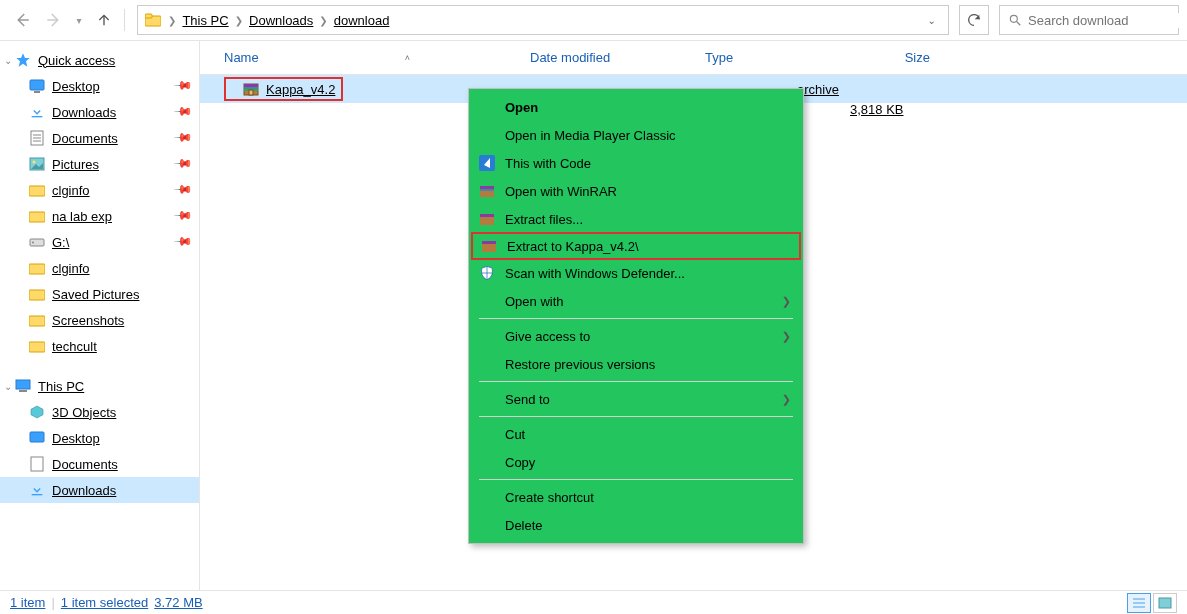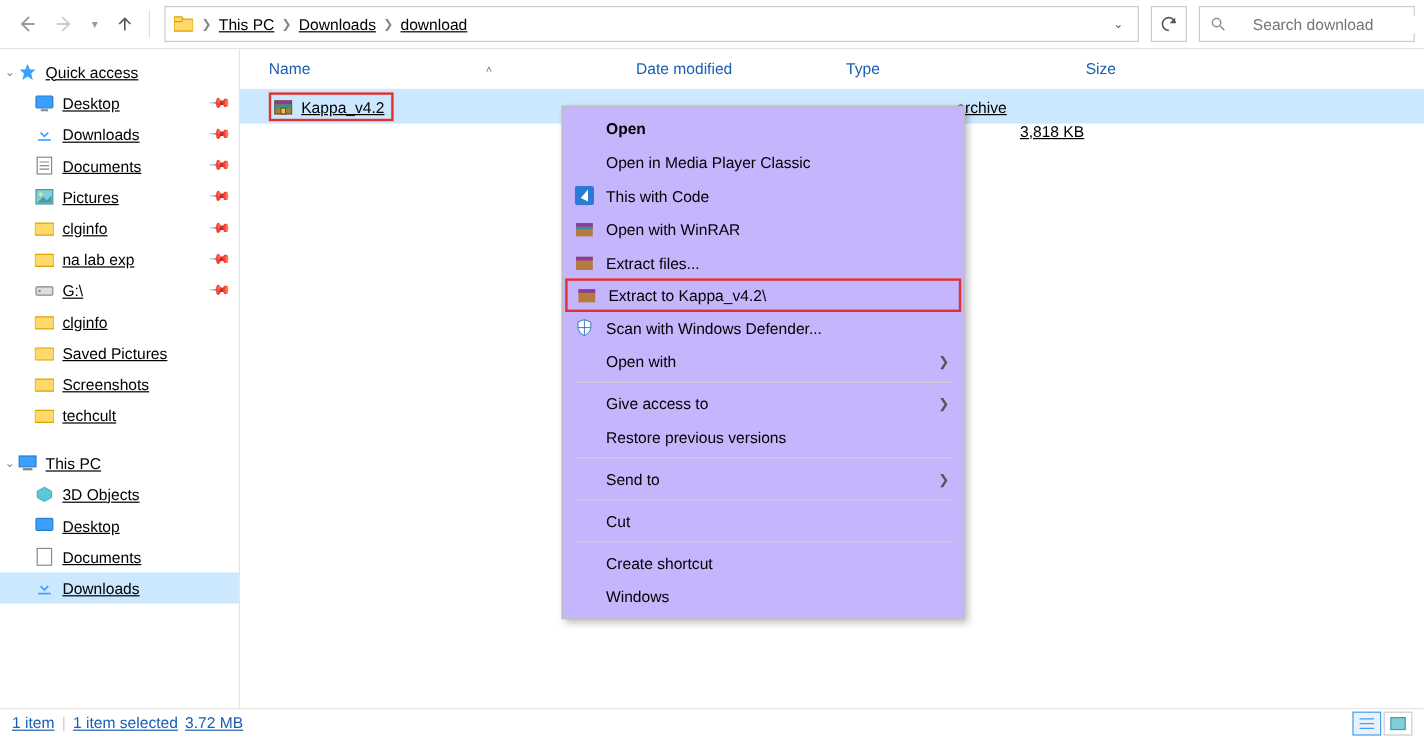--- a/index.html
+++ b/index.html
@@ -9,21 +9,21 @@
     .toolbar { height: 40px; display: flex; align-items: center; padding: 0 8px; gap: 4px; }
     .nav-btn { width: 28px; height: 28px; display: flex; align-items: center; justify-content: center; color: #999; cursor: default; }
     .nav-btn.active { color: #555; }
     .nav-sep { height: 22px; border-left: 1px solid #ddd; margin: 0 2px; }
     .address-bar { flex: 1; height: 30px; border: 1px solid #ccc; display: flex; align-items: center; padding: 0 6px; margin: 0 6px; }
     .address-bar .folder-ico { width: 18px; height: 18px; display:flex; align-items:center; justify-content:center; }
     .address-bar .crumb { display: flex; align-items: center; }
     .address-spacer { flex:1; }
     .addr-drop { color:#666; font-size:10px; padding:0 6px; }
     .refresh-btn { width: 30px; height: 30px; border: 1px solid #ccc; display:flex;align-items:center;justify-content:center; color:#555; font-size:14px; }
-    .search-box { width: 180px; height: 30px; border: 1px solid #ccc; display:flex; align-items:center; padding:0 8px; color:#888; gap:22px; margin-left:6px;}
+    .search-box { width: 180px; height: 30px; border: 1px solid #ccc; display:flex; align-items:center; padding:0 8px; color:#888; gap:6px; margin-left:6px;}
     .search-box input { border:none; outline:none; flex:1; font-size:13px; color:#888; }
 
     
     .main { display:flex; height: calc(100% - 40px - 24px); border-top:1px solid #e5e5e5;}
     .sidebar { width: 200px; border-right:1px solid #e5e5e5; overflow-y:auto; padding:6px 0;}
     .sb-group { margin-bottom:4px; }
     .sb-item { display:flex; align-items:center; height:26px; padding:0 8px 0 28px; position:relative; cursor:default;}
     .sb-item.top { padding-left:14px; font-weight:400;}
     .sb-item .pin { position:absolute; right:8px; color:#888; font-size:12px; transform: rotate(45deg);}
     .sb-item .ico { width:18px; height:18px; margin-right:6px; display:flex;align-items:center;justify-content:center; }
@@ -34,28 +34,28 @@
     .content { flex:1; position:relative; }
     .headers { display:flex; height:34px; border-bottom:1px solid #e5e5e5; align-items:center; color:#1a5fb4; font-size:13px;}
     .col-name { width:330px; padding-left:24px; display:flex; align-items:center; gap:6px;}
     .col-date { width:175px; }
     .col-type { width:145px; }
     .col-size { width:95px; text-align:right; padding-right:15px;}
     .sort-chev { font-size:9px; color:#777; margin-left:140px;}
 
     .file-row { display:flex; height:28px; align-items:center; background:#cce8ff; padding-left:24px;}
     .file-row .ico { width:18px; height:18px; margin-right:6px; display:flex;align-items:center;justify-content:center;}
-    .file-name-box { display:inline-flex; align-items:center; border:2px solid #e03030; padding:1px 6px 1px 1px; height:24px;}
+    .file-name-box { display:inline-flex; align-items:center; border:2px solid #e03030; padding:1px 6px 1px 16px; height:24px;}
     .fr-name { width: 306px; }
     .fr-date { width:175px; }
     .fr-type { width:145px; }
     .fr-size { width:95px; text-align:left; padding-right:15px;margin-top:40px;}
 
     
-    .ctx-menu { position:absolute; left:268px; top:47px; width:336px; background:#c4b5fd; border:1px solid #bfbfbf; box-shadow:3px 3px 6px rgba(0,0,0,.25); padding:4px 2px; z-index:10;}
+    .ctx-menu { position:absolute; left:268px; top:47px; width:336px; background:#22c55e; border:1px solid #bfbfbf; box-shadow:3px 3px 6px rgba(0,0,0,.25); padding:4px 2px; z-index:10;}
     .ctx-item { display:flex; align-items:center; height:28px; padding:0 10px 0 34px; position:relative; cursor:default;}
     .ctx-item.bold { font-weight:700;}
     .ctx-item .ci-ico { position:absolute; left:6px; width:20px; height:20px; display:flex;align-items:center;justify-content:center;}
     .ctx-item .ci-arrow { position:absolute; right:10px; color:#555; font-size:11px;}
     .ctx-sep { height:1px; background:#d0d0d0; margin:3px 8px;}
     .ctx-item.hl { border:2px solid #e03030; height:28px; margin: -1px 0;}
 
     
     .status { height:24px; border-top:1px solid #e5e5e5; display:flex; align-items:center; padding:0 10px; color:#1a5fb4; font-size:13px; gap:6px;}
     .status .sep { color:#ccc; }
@@ -390,26 +390,29 @@
         </div>
       <div class="ctx-sep"></div>
       <div class="ctx-item">
           <span>Send to</span>
           <span class="ci-arrow">❯</span>
         </div>
       <div class="ctx-sep"></div>
       <div class="ctx-item">
           <span>Cut</span>
         </div>
+      <div class="ctx-item">
+          <span>Copy</span>
+        </div>
       <div class="ctx-sep"></div>
       <div class="ctx-item">
           <span>Create shortcut</span>
         </div>
       <div class="ctx-item">
-          <span>Windows</span>
+          <span>Delete</span>
         </div>
     </div>
 
   </div>
 </div>
 
 <div class="status">
   <span class="txt-label">1 item</span>
   <span class="sep">|</span>
   <span class="txt-label">1 item selected</span>

